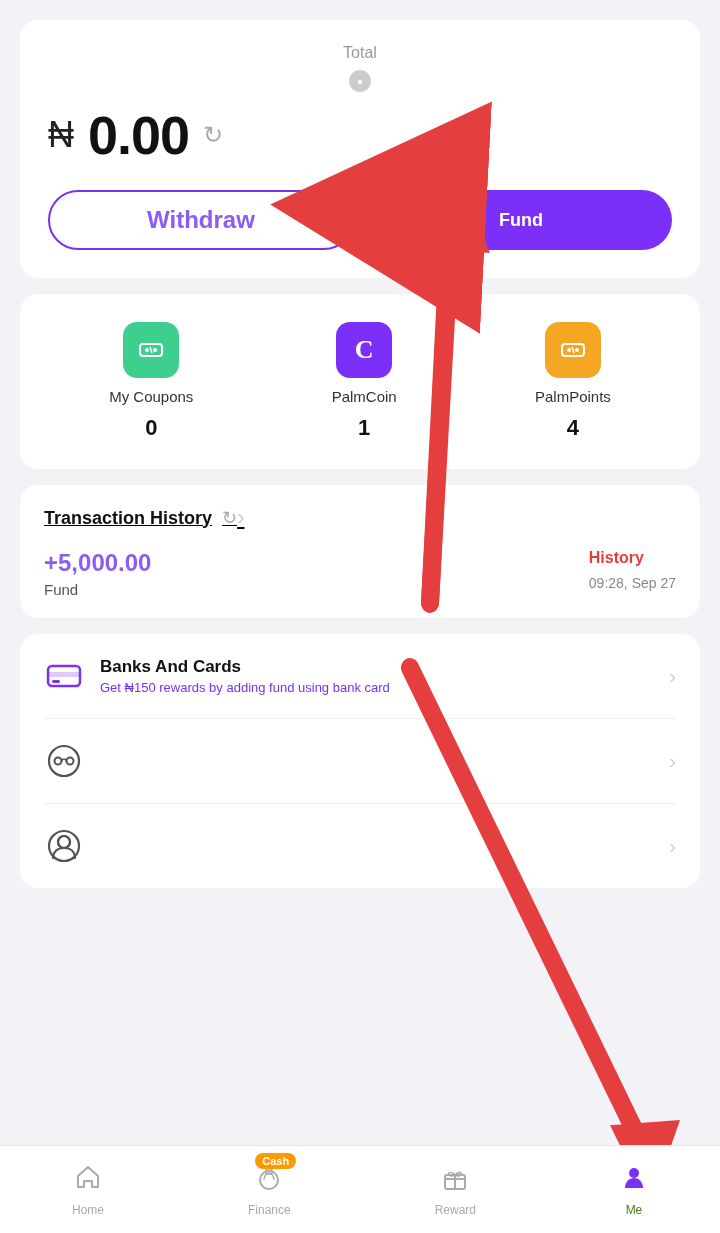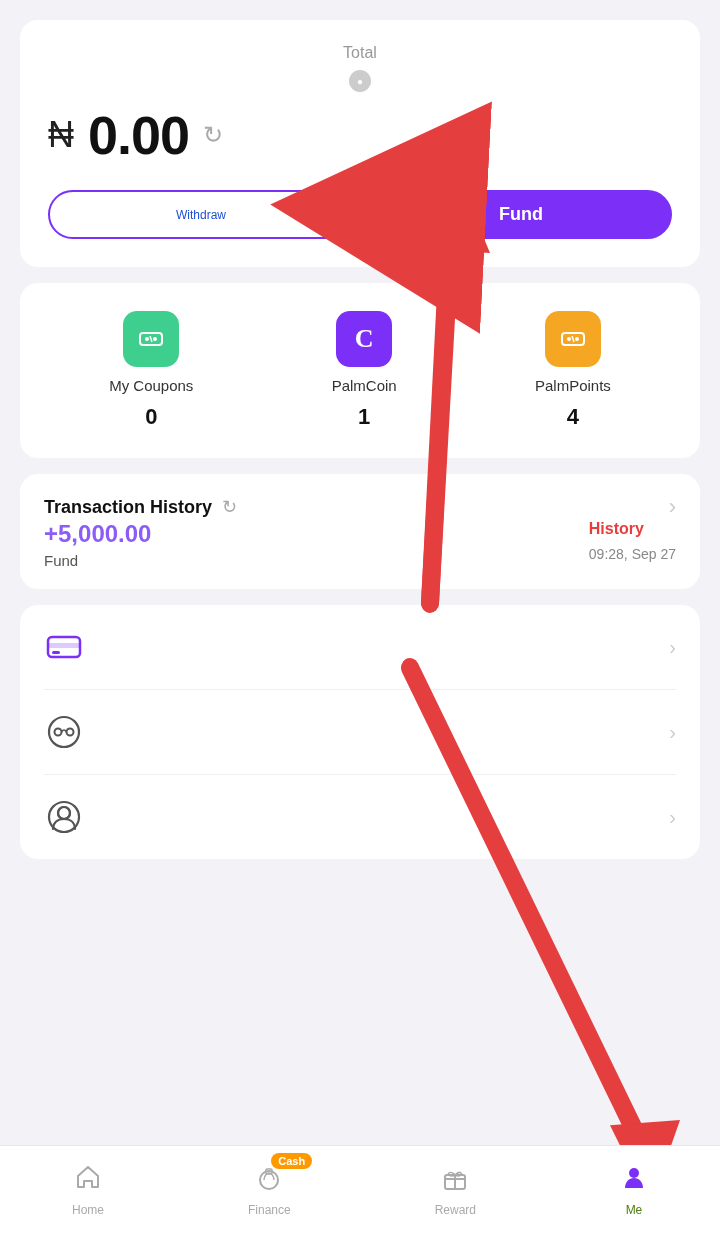--- a/index.html
+++ b/index.html
@@ -60,23 +60,23 @@
       cursor: pointer;
     }
     .balance-buttons {
       display: flex;
       gap: 16px;
     }
     .btn-withdraw {
       flex: 1;
       border: 2px solid #7b2ff7;
       background: #fff;
-      color: #1d4ed8;
-      font-size: 12px;
-      font-weight: 400;
+      color: #8b5cf6;
+      font-size: 24px;
+      font-weight: 700;
       border-radius: 30px;
       padding: 14px;
       cursor: pointer;
     }
     .btn-fund {
       flex: 1;
       background: #7b2ff7;
       color: #fff;
       font-size: 18px;
       font-weight: 700;
@@ -126,21 +126,22 @@
     
     .txn-card {
       background: #fff;
       border-radius: 18px;
       margin: 0 20px 16px 20px;
       padding: 20px 24px;
     }
     .txn-header {
       display: flex;
       align-items: center;
-      justify-content: space-between;
+      margin-bottom: 18px;
+      text-decoration: underline;
     }
     .txn-header-left {
       display: flex;
       align-items: center;
       gap: 10px;
     }
     .txn-title {
       font-size: 18px;
       font-weight: 700;
       color: #111;
@@ -337,20 +338,24 @@
 
 <div class="menu-card">
 
   <div class="menu-item">
     <div class="menu-icon">
       <svg width="36" height="26" viewBox="0 0 36 26" fill="none">
         <rect x="2" y="3" width="32" height="20" rx="4" stroke="#7b2ff7" stroke-width="2.5" fill="none"></rect>
         <rect x="2" y="9" width="32" height="5" fill="#7b2ff7" opacity="0.25"></rect>
         <rect x="6" y="17" width="8" height="3" rx="1.5" fill="#7b2ff7"></rect>
       </svg>
+    </div>
+    <div class="menu-text-wrap">
+      <div class="menu-title">Banks And Cards</div>
+      <div class="menu-subtitle">Get ₦150 rewards by adding fund using bank card</div>
     </div>
     <span class="menu-chevron">›</span>
   </div>
 
   <div class="menu-item">
     <div class="menu-icon">
       <svg width="36" height="36" viewBox="0 0 36 36" fill="none">
         <circle cx="18" cy="18" r="15" stroke="#555" stroke-width="2.2" fill="none"></circle>
         <circle cx="12" cy="18" r="3.5" stroke="#555" stroke-width="2" fill="none"></circle>
         <circle cx="24" cy="18" r="3.5" stroke="#555" stroke-width="2" fill="none"></circle>
@@ -407,21 +412,21 @@
     <span class="nav-label">Home</span>
   </div>
 
   <div class="nav-item">
     <span class="nav-icon" style="position:relative;">
       <svg width="28" height="28" viewBox="0 0 28 28" fill="none">
         <circle cx="14" cy="17" r="9" stroke="#aaa" stroke-width="2" fill="none"></circle>
         <path d="M9 17 C9 14 11 10 14 10 C17 10 19 14 19 17" stroke="#aaa" stroke-width="1.5" fill="none"></path>
         <rect x="11" y="6" width="6" height="5" rx="1" stroke="#aaa" stroke-width="1.5" fill="none"></rect>
       </svg>
-      <span style="position:absolute; top:-10px; left:16px; background:#f90; color:#fff; font-size:11px; font-weight:700; padding:2px 7px; border-radius:10px; white-space:nowrap;">Cash</span>
+      <span style="position:absolute; top:-10px; left:0; background:#f90; color:#fff; font-size:11px; font-weight:700; padding:2px 7px; border-radius:10px; white-space:nowrap;">Cash</span>
     </span>
     <span class="nav-label">Finance</span>
   </div>
 
   <div class="nav-item">
     <span class="nav-icon">
       <svg width="28" height="28" viewBox="0 0 28 28" fill="none">
         <rect x="4" y="12" width="20" height="14" rx="2" stroke="#aaa" stroke-width="2" fill="none"></rect>
         <path d="M4 16 L24 16" stroke="#aaa" stroke-width="2"></path>
         <path d="M14 12 L14 26" stroke="#aaa" stroke-width="2"></path>

